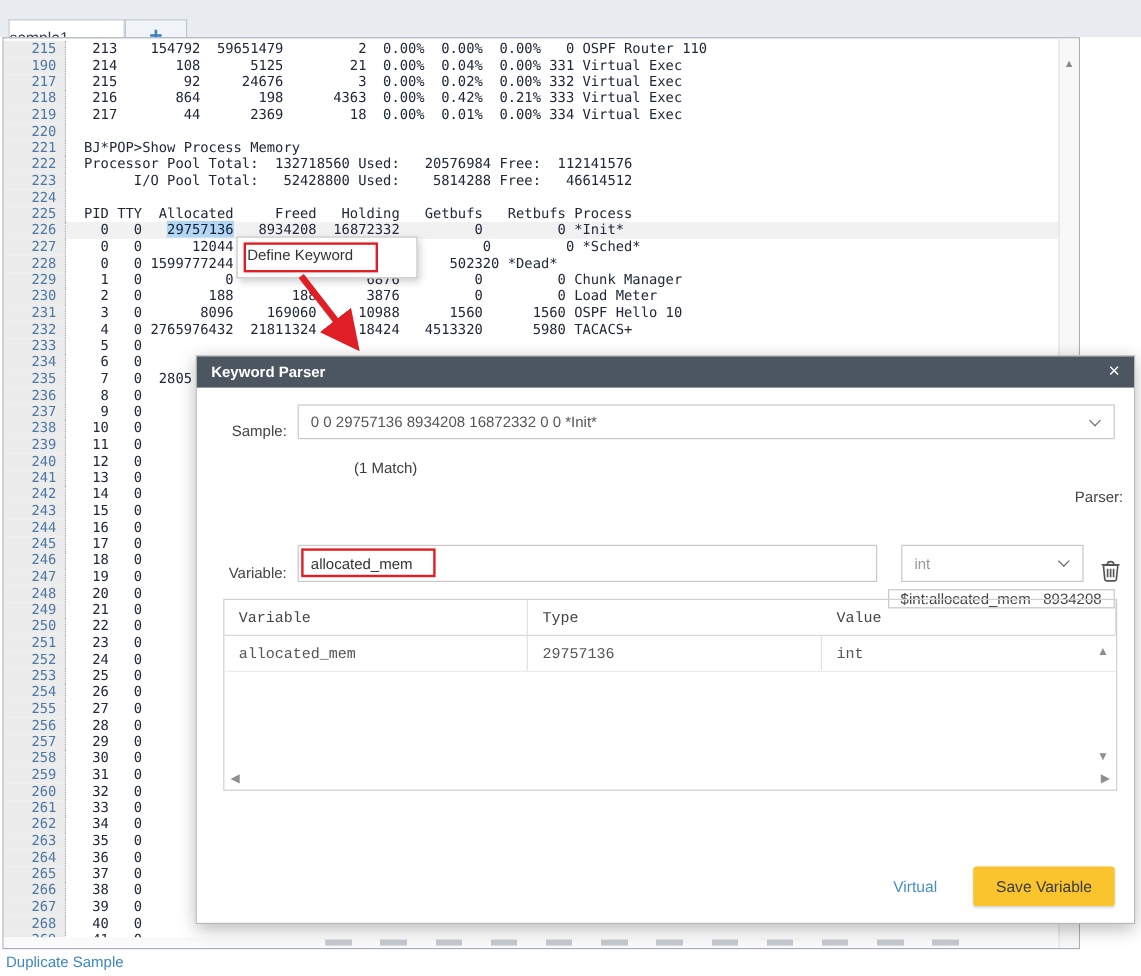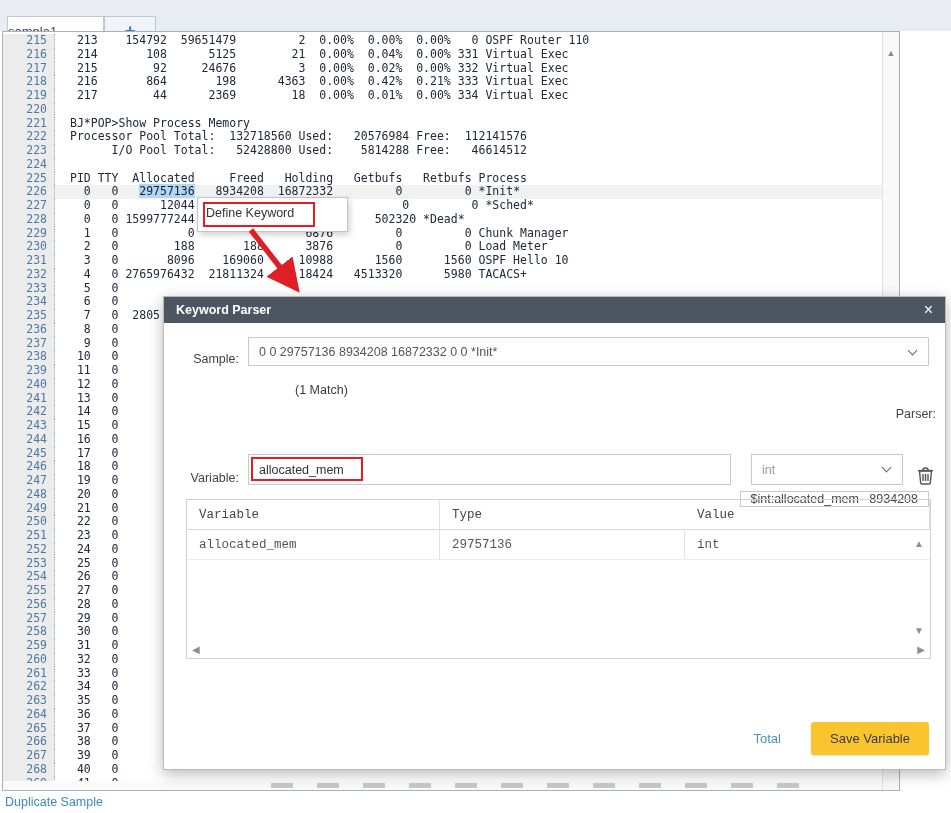--- a/index.html
+++ b/index.html
@@ -94,21 +94,21 @@
 <body>
 
 <div class="tabbar">
   <div class="tab active">sample1</div>
   <div class="tab plus">+</div>
 </div>
 
 <div class="editor">
   <div class="lines">
       <div class="ed-row"><span class="gut">215</span><span class="code"> 213    154792  59651479         2  0.00%  0.00%  0.00%   0 OSPF Router 110</span></div>
-      <div class="ed-row"><span class="gut">216</span><span class="code"> 214       108      5125        21  0.00%  0.04%  0.00% 331 Virtual Exec</span></div>
+      <div class="ed-row"><span class="gut">190</span><span class="code"> 214       108      5125        21  0.00%  0.04%  0.00% 331 Virtual Exec</span></div>
       <div class="ed-row"><span class="gut">217</span><span class="code"> 215        92     24676         3  0.00%  0.02%  0.00% 332 Virtual Exec</span></div>
       <div class="ed-row"><span class="gut">218</span><span class="code"> 216       864       198      4363  0.00%  0.42%  0.21% 333 Virtual Exec</span></div>
       <div class="ed-row"><span class="gut">219</span><span class="code"> 217        44      2369        18  0.00%  0.01%  0.00% 334 Virtual Exec</span></div>
       <div class="ed-row"><span class="gut">220</span><span class="code"></span></div>
       <div class="ed-row"><span class="gut">221</span><span class="code">BJ*POP&gt;Show Process Memory</span></div>
       <div class="ed-row"><span class="gut">222</span><span class="code">Processor Pool Total:  132718560 Used:   20576984 Free:  112141576</span></div>
       <div class="ed-row"><span class="gut">223</span><span class="code">      I/O Pool Total:   52428800 Used:    5814288 Free:   46614512</span></div>
       <div class="ed-row"><span class="gut">224</span><span class="code"></span></div>
       <div class="ed-row"><span class="gut">225</span><span class="code">PID TTY  Allocated     Freed   Holding   Getbufs   Retbufs Process</span></div>
       <div class="ed-row hl"><span class="gut">226</span><span class="code">  0   0   <span class="sel">29757136</span>   8934208  16872332         0         0 *Init*</span></div>
@@ -236,18 +236,18 @@
           <div class="tc tc3">int</div>
         </div>
       </div>
     <div class="tbl-arr a-up">▲</div>
     <div class="tbl-arr a-down">▼</div>
     <div class="tbl-arr a-left">◀</div>
     <div class="tbl-arr a-right">▶</div>
   </div>
 
   <div class="dlg-footer">
-    <div class="cancel">Total</div>
+    <div class="cancel">Virtual</div>
     <div class="save-btn">Save Variable</div>
   </div>
 </div>
 
 <div class="dup-link">Duplicate Sample</div>
 
 </body></html>

